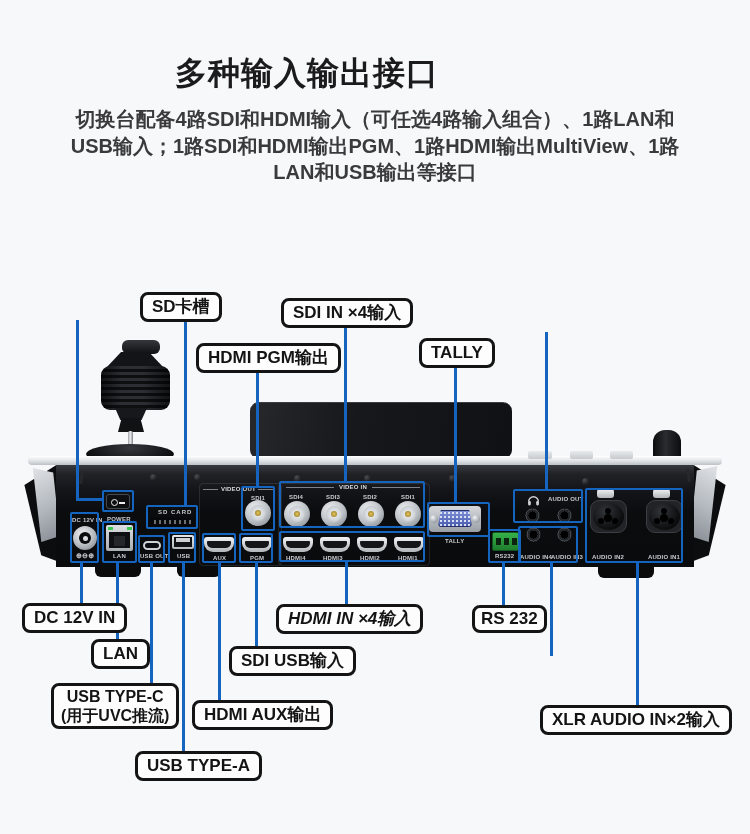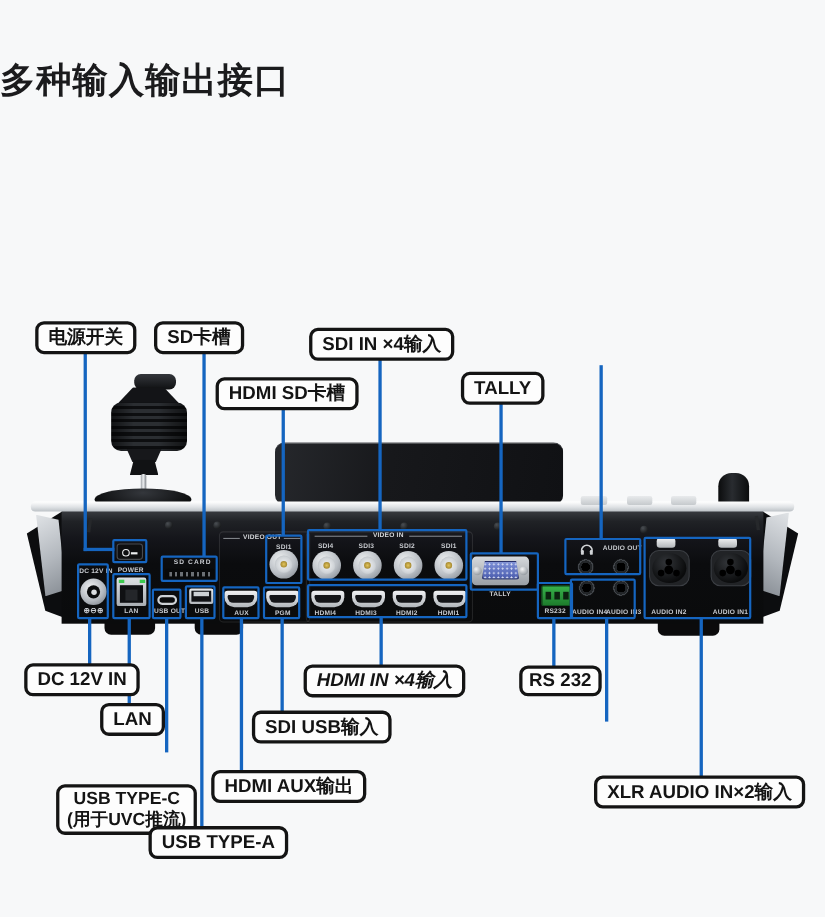--- a/index.html
+++ b/index.html
@@ -1,19 +1,19 @@
 <!DOCTYPE html>
 <html><head>
 <meta charset="utf-8">
 <style>
   html,body{margin:0;padding:0;}
   .stage{position:relative;width:750px;height:834px;background:#f7f8f9;overflow:hidden;
          font-family:"Liberation Sans",sans-serif;}
   
-  .title{position:absolute;left:0;top:52px;width:614px;
+  .title{position:absolute;left:0;top:52px;width:614px;text-align:center;
          font-size:32px;font-weight:700;color:#1b1b1d;letter-spacing:1px;margin:0;}
   .desc{position:absolute;left:25px;top:106px;width:700px;text-align:center;
         font-size:20px;line-height:26.5px;font-weight:700;color:#3a3a3c;}
   
   .cl{position:absolute;background:#fdfdfd;border:3px solid #141414;border-radius:8px;
       font-size:17px;line-height:20px;font-weight:700;color:#141414;padding:2px 9px;
       white-space:nowrap;z-index:30;box-sizing:border-box;}
   .cl2{padding:1px 7px;text-align:center;font-size:16px;line-height:19px;}
   
   .vln{position:absolute;width:3px;background:#1565c0;z-index:20;}
@@ -116,20 +116,23 @@
        background:linear-gradient(#f2f3f4,#b2b6ba);}
   .hp{position:absolute;left:527px;top:492px;z-index:8;}
 </style>
 </head>
 <body>
 
 <div class="stage">
 
   <h1 class="title">多种输入输出接口</h1>
   <div class="desc">
+    <div>切换台配备4路SDI和HDMI输入（可任选4路输入组合）、1路LAN和</div>
+    <div>USB输入；1路SDI和HDMI输出PGM、1路HDMI输出MultiView、1路</div>
+    <div>LAN和USB输出等接口</div>
   </div>
 
   <div class="lend"></div>
   <div class="rend"></div>
   <div class="lwedge"></div>
   <div class="rwedge"></div>
   <div class="foot" style="left:95px;top:566px;width:46px;height:11px;"></div>
   <div class="foot" style="left:177px;top:566px;width:44px;height:11px;"></div>
   <div class="foot" style="left:598px;top:566px;width:56px;height:12px;"></div>
 
@@ -276,28 +279,27 @@
   <div class="vln" style="left:116px;top:562px;height:79px;"></div>
   <div class="vln" style="left:150px;top:562px;height:122px;"></div>
   <div class="vln" style="left:182px;top:562px;height:190px;"></div>
   <div class="vln" style="left:218px;top:562px;height:140px;"></div>
   <div class="vln" style="left:255px;top:562px;height:86px;"></div>
   <div class="vln" style="left:345px;top:561px;height:45px;"></div>
   <div class="vln" style="left:502px;top:562px;height:45px;"></div>
   <div class="vln" style="left:550px;top:562px;height:94px;"></div>
   <div class="vln" style="left:636px;top:562px;height:145px;"></div>
 
-  <div class="cl" style="left:32px;top:292px;">电源开关</div>
   <div class="cl" style="left:140px;top:292px;">SD卡槽</div>
   <div class="cl" style="left:281px;top:298px;">SDI IN ×4输入</div>
-  <div class="cl" style="left:196px;top:343px;">HDMI SD卡槽</div>
+  <div class="cl" style="left:196px;top:343px;">HDMI PGM输出</div>
   <div class="cl" style="left:419px;top:338px;">TALLY</div>
   <div class="cl" style="left:22px;top:603px;">DC 12V IN</div>
   <div class="cl" style="left:91px;top:639px;">LAN</div>
-  <div class="cl cl2" style="left:51px;top:683px;margin-top:30px;">
+  <div class="cl cl2" style="left:51px;top:683px;">
     <div>USB TYPE-C</div>
     <div>(用于UVC推流)</div>
   </div>
   <div class="cl" style="left:135px;top:751px;">USB TYPE-A</div>
   <div class="cl" style="left:192px;top:700px;">HDMI AUX输出</div>
   <div class="cl" style="left:229px;top:646px;">SDI USB输入</div>
   <div class="cl" style="left:276px;top:604px;font-style:italic;">HDMI IN ×4输入</div>
   <div class="cl" style="left:472px;top:605px;padding:1px 6px;">RS 232</div>
   <div class="cl" style="left:540px;top:705px;">XLR AUDIO IN×2输入</div>
 

